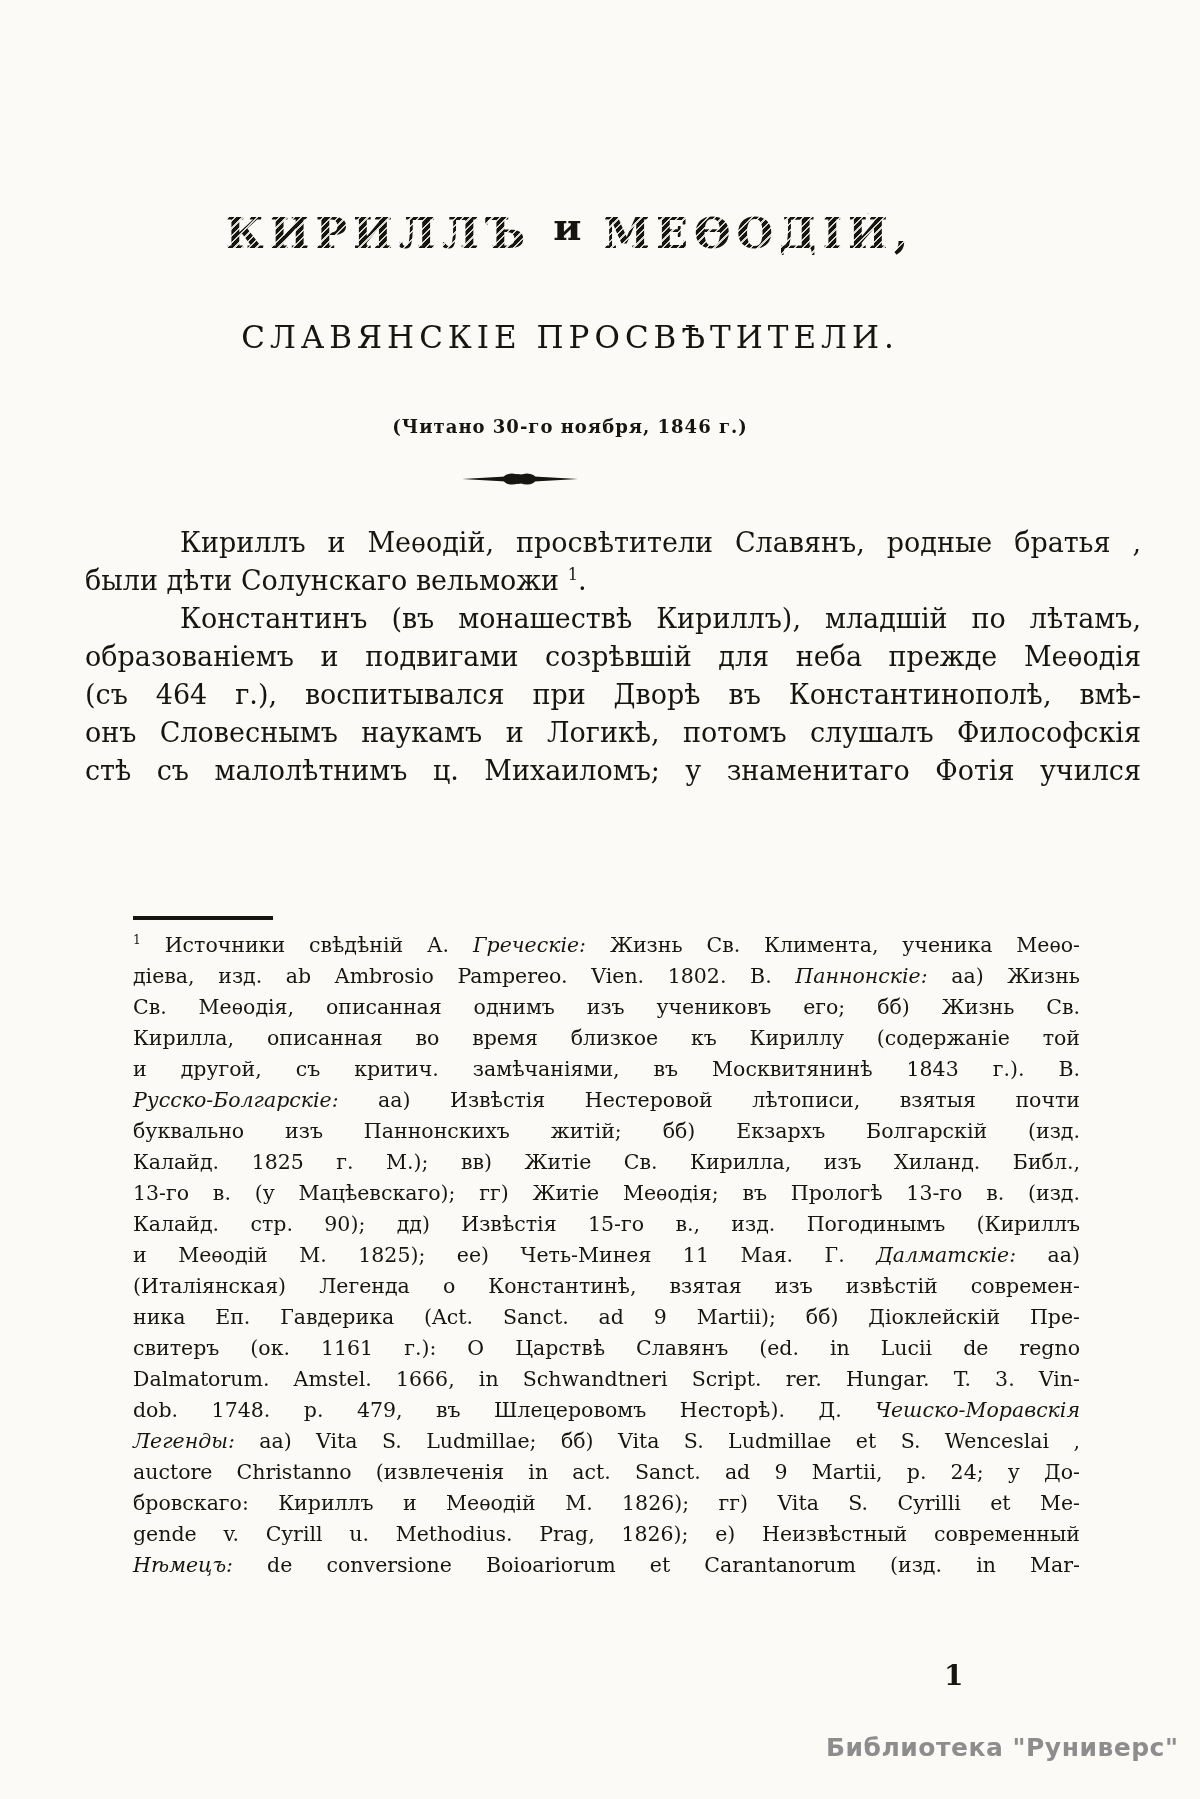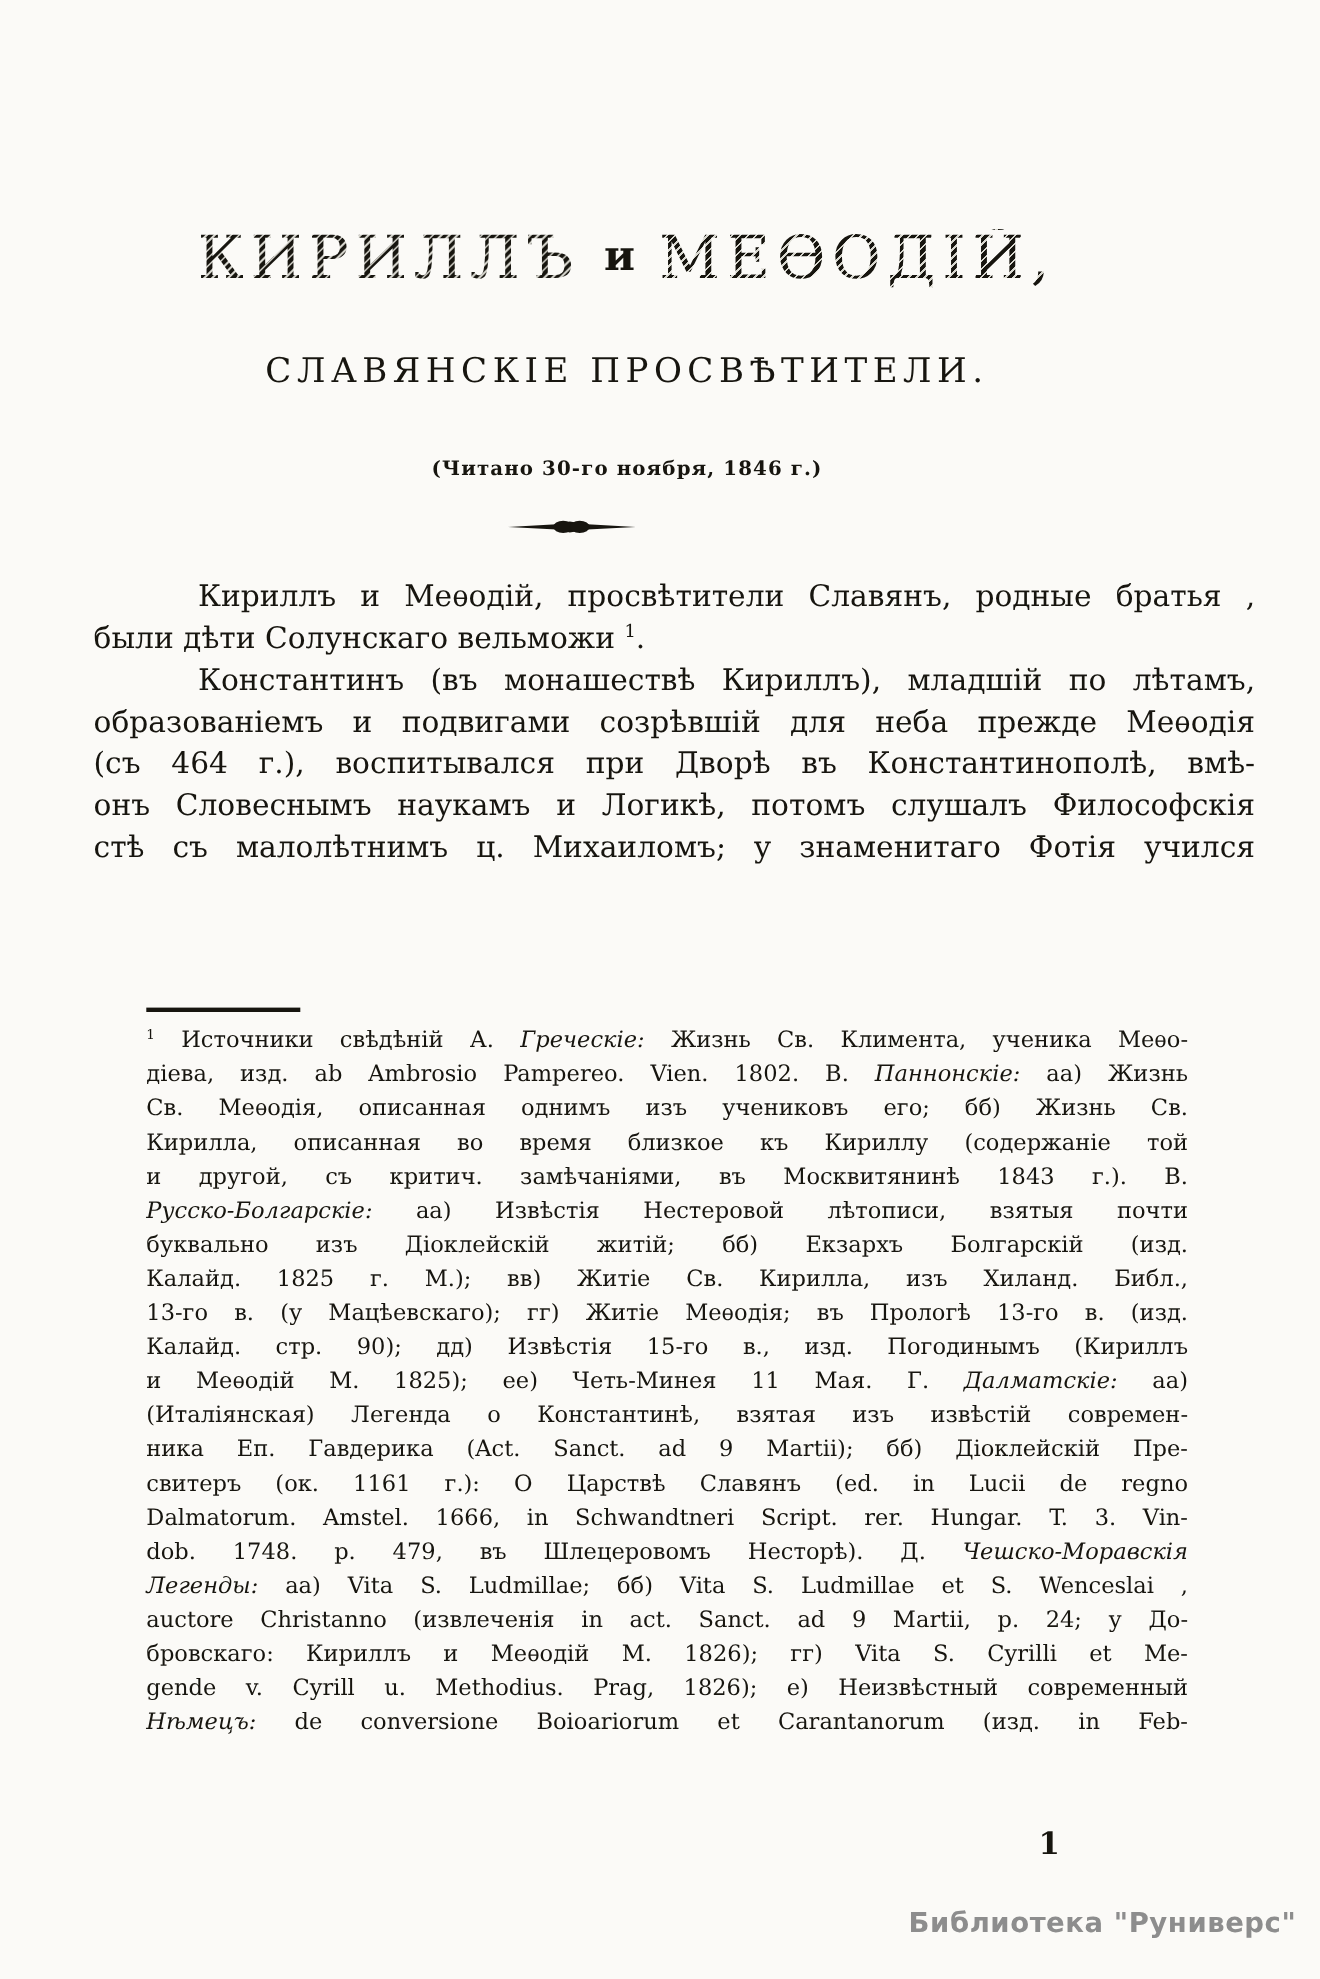--- a/index.html
+++ b/index.html
@@ -8,21 +8,21 @@
     width:1200px;height:1799px;
     background:#fbfaf7;
     font-family:"DejaVu Serif","Liberation Serif",serif;
     color:#17150f;
     overflow:hidden;
   }
   
   .heading{position:absolute;left:10px;top:0;width:1120px;text-align:center;}
   .title-row{position:absolute;left:0;top:208px;width:100%;line-height:1;}
   .title-word{
-    font-size:54px;font-weight:normal;letter-spacing:6px;
+    font-size:42px;font-weight:bold;letter-spacing:6px;
     display:inline-block;vertical-align:baseline;color:#17150f;
   }
   @supports (-webkit-background-clip: text){
     .title-word{
       background-image:repeating-linear-gradient(135deg,#17150f 0px,#17150f 3.6px,#d8d7cf 3.6px,#d8d7cf 5.2px);
       -webkit-background-clip:text;background-clip:text;color:transparent;
     }
   }
   .title-conj{font-size:38px;font-weight:bold;display:inline-block;margin:0 22px;vertical-align:8px;}
   .subtitle{position:absolute;left:0;top:322px;width:100%;font-size:31px;font-weight:normal;letter-spacing:5px;line-height:1;}
@@ -83,33 +83,33 @@
 
   <div class="fn-rule"></div>
 
   <div class="footnote">
     <div class="line"><sup>1</sup><span> Источники свѣдѣній А. </span><span class="it">Греческіе:</span><span> Жизнь Св. Климента, ученика Меѳо-</span></div>
     <div class="line"><span>діева, изд. ab Ambrosio Pampereo. Vien. 1802. В. </span><span class="it">Паннонскіе:</span><span> аа) Жизнь</span></div>
     <div class="line"><span>Св. Меѳодія, описанная однимъ изъ учениковъ его; бб) Жизнь Св.</span></div>
     <div class="line"><span>Кирилла, описанная во время близкое къ Кириллу (содержаніе той</span></div>
     <div class="line"><span>и другой, съ критич. замѣчаніями, въ Москвитянинѣ 1843 г.). В.</span></div>
     <div class="line"><span class="it">Русско-Болгарскіе:</span><span> аа) Извѣстія Нестеровой лѣтописи, взятыя почти</span></div>
-    <div class="line"><span>буквально изъ Діоклейскій житій; бб) Екзархъ Болгарскій (изд.</span></div>
+    <div class="line"><span>буквально изъ Паннонскихъ житій; бб) Екзархъ Болгарскій (изд.</span></div>
     <div class="line"><span>Калайд. 1825 г. М.); вв) Житіе Св. Кирилла, изъ Хиланд. Библ.,</span></div>
     <div class="line"><span>13-го в. (у Мацѣевскаго); гг) Житіе Меѳодія; въ Прологѣ 13-го в. (изд.</span></div>
     <div class="line"><span>Калайд. стр. 90); дд) Извѣстія 15-го в., изд. Погодинымъ (Кириллъ</span></div>
     <div class="line"><span>и Меѳодій М. 1825); ее) Четь-Минея 11 Мая. Г. </span><span class="it">Далматскіе:</span><span> аа)</span></div>
     <div class="line"><span>(Италіянская) Легенда о Константинѣ, взятая изъ извѣстій современ-</span></div>
     <div class="line"><span>ника Еп. Гавдерика (Act. Sanct. ad 9 Martii); бб) Діоклейскій Пре-</span></div>
     <div class="line"><span>свитеръ (ок. 1161 г.):  О Царствѣ Славянъ (ed. in Lucii de regno</span></div>
     <div class="line"><span>Dalmatorum. Amstel. 1666, in Schwandtneri Script. rer. Hungar. T. 3. Vin-</span></div>
     <div class="line"><span>dob. 1748. p. 479, въ Шлецеровомъ Несторѣ). Д. </span><span class="it">Чешско-Моравскія</span></div>
     <div class="line"><span class="it">Легенды:</span><span> аа) Vita S. Ludmillae; бб) Vita S. Ludmillae et S. Wenceslai ,</span></div>
     <div class="line"><span>auctore Christanno (извлеченія in act. Sanct. ad 9 Martii, p. 24; у До-</span></div>
     <div class="line"><span>бровскаго: Кириллъ и Меѳодій М. 1826); гг) Vita S. Cyrilli et Me-</span></div>
     <div class="line"><span>gende v. Cyrill u. Methodius. Prag, 1826); е) Неизвѣстный современный</span></div>
-    <div class="line"><span class="it">Нѣмецъ:</span><span> de conversione Boioariorum et Carantanorum (изд. in Feb-</span></div>
+    <div class="line"><span class="it">Нѣмецъ:</span><span> de conversione Boioariorum et Carantanorum (изд. in Mar-</span></div>
   </div>
 
   <div class="page-number">1</div>
   <div class="watermark">Библиотека "Руниверс"</div>
 
 </div>
 
 </body></html>

